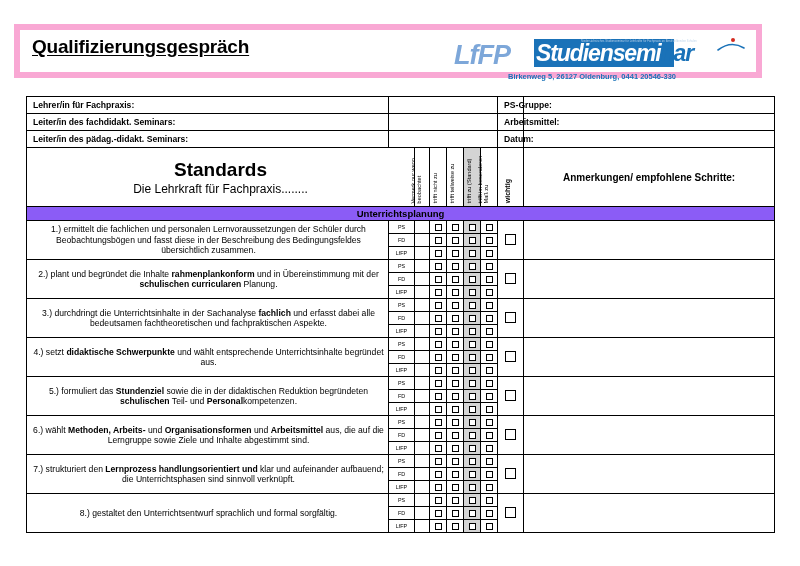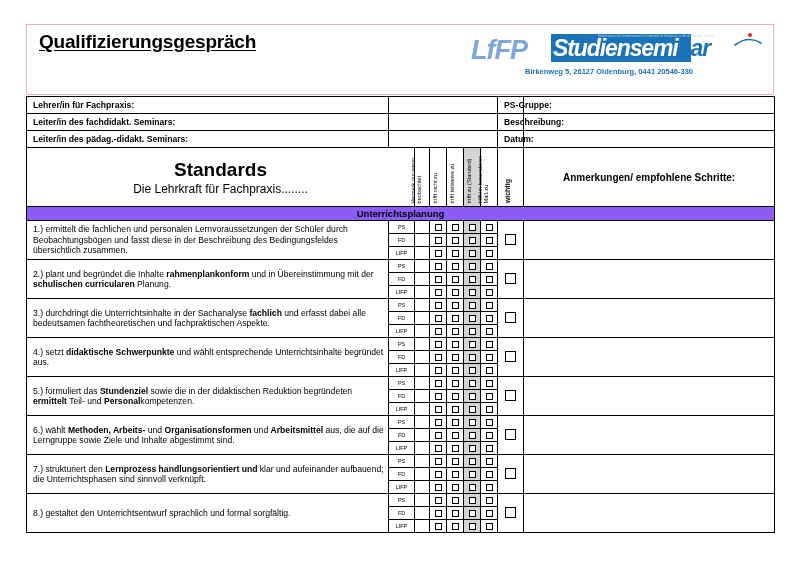--- a/index.html
+++ b/index.html
@@ -9,23 +9,23 @@
   body {
     width: 800px; height: 566px;
     font-family: "Liberation Sans", sans-serif;
     color: #000;
     overflow: hidden;
   }
   .page { position: relative; width: 800px; height: 566px; }
 
   
   .titlebar {
-    position: absolute; left: 26px; top: 24px;
-    width: 748px; height: 71px;
-    border: 1px solid #f9a8d4;
+    position: absolute; left: 14px; top: 24px;
+    width: 748px; height: 54px;
+    border: 6px solid #f9a8d4;
     box-sizing: border-box;
     background: #fff;
   }
   .title-text {
     position: absolute; left: 12px; top: 5px;
     font-size: 19px; font-weight: bold;
     line-height: 24px;
     letter-spacing: -0.2px;
   }
   .title-text .ln { display: block; text-decoration: underline; text-underline-offset: 2px; }
@@ -109,21 +109,21 @@
     height: 13px;
     padding: 0 !important;
   }
 
   
   .item-text {
     font-size: 8.6px;
     line-height: 10.5px;
     padding: 2px 4px 2px 6px !important;
     vertical-align: top;
-    text-align: left;
+    text-align: center;
     margin-top: 32px;
   }
   .item-text b { font-weight: bold; }
 
   .role-cell {
     text-align: center;
     font-size: 5.4px;
     height: 12px;
     padding: 0 !important;
     background: #fff;
@@ -188,21 +188,21 @@
       <tr>
         <td class="meta-label">Lehrer/in für Fachpraxis:</td>
         <td class="meta-blank" colspan="6"></td>
         <td class="meta-label" style="white-space:nowrap">PS-Gruppe:</td>
         <td class="meta-blank"></td>
       </tr>
 
       <tr>
         <td class="meta-label">Leiter/in des fachdidakt. Seminars:</td>
         <td class="meta-blank" colspan="6"></td>
-        <td class="meta-label" style="white-space:nowrap">Beschreibung:</td>
+        <td class="meta-label" style="white-space:nowrap">Arbeitsmittel:</td>
         <td class="meta-blank"></td>
       </tr>
 
       <tr>
         <td class="meta-label">Leiter/in des pädag.-didakt. Seminars:</td>
         <td class="meta-blank" colspan="6"></td>
         <td class="meta-label" style="white-space:nowrap">Datum:</td>
         <td class="meta-blank"></td>
       </tr>
 
@@ -340,21 +340,21 @@
         </tr>
         <tr>
           <td class="role-cell">LfFP</td>
           <td class="cbx-cell"></td>
           <td class="cbx-cell"><span class="cbx"></span></td>
           <td class="cbx-cell"><span class="cbx"></span></td>
           <td class="cbx-cell shaded"><span class="cbx"></span></td>
           <td class="cbx-cell"><span class="cbx"></span></td>
         </tr>
         <tr>
-          <td class="item-text" rowspan="3">5.) formuliert das <b>Stundenziel</b> sowie die in der didaktischen Reduktion begründeten <b>ermittelt</b> Teil- und <b>Personal</b>kompetenzen.</td>
+          <td class="item-text" rowspan="3">5.) formuliert das <b>Stundenziel</b> sowie die in der didaktischen Reduktion begründeten <b>schulischen</b> Teil- und <b>Personal</b>kompetenzen.</td>
           <td class="role-cell">PS</td>
           <td class="cbx-cell"></td>
           <td class="cbx-cell"><span class="cbx"></span></td>
           <td class="cbx-cell"><span class="cbx"></span></td>
           <td class="cbx-cell shaded"><span class="cbx"></span></td>
           <td class="cbx-cell"><span class="cbx"></span></td>
           <td class="wichtig-cell" rowspan="3"><span class="big-cbx"></span></td>
           <td class="notes-cell" rowspan="3"></td>
         </tr>
         <tr>

